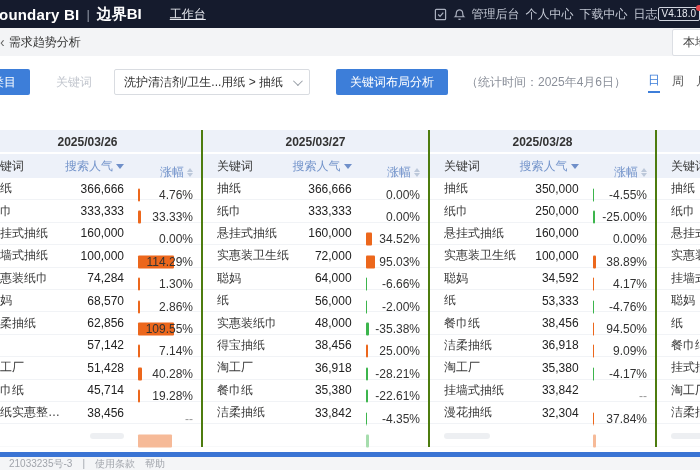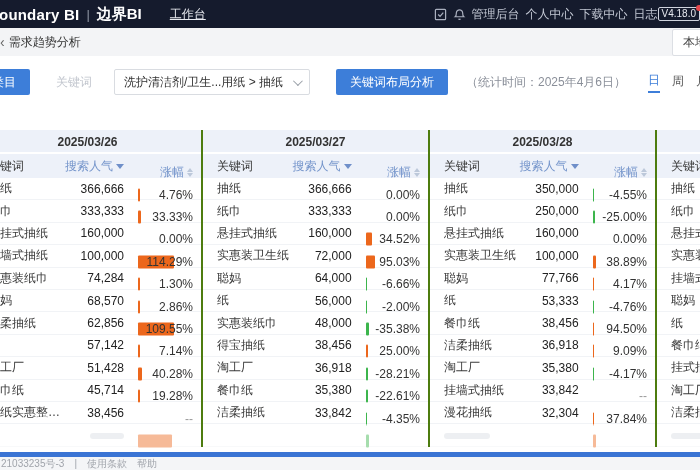--- a/index.html
+++ b/index.html
@@ -59,21 +59,21 @@
   .sort-up { border-bottom:4px solid #bcc8da; }
   .sort-dn { border-top:4px solid #bcc8da; }
   .bar { position:absolute; left:2px; top:50%; transform:translateY(-50%); height:13px; border-radius:1px; z-index:0; }
   .pct-txt { position:relative; z-index:1; }
   .dash { color:#999; }
   .ghost-row { opacity:.45; }
   .ghost-pill { height:6px; border-radius:3px; background:#d9dde3; display:inline-block; }
 
   
   .blue-bar { position:absolute; left:0; top:452px; width:700px; height:5px; background:#3a74d4; }
-  .footer { position:absolute; left:0; top:457px; width:700px; height:13px; background:#f4f5f7; display:flex; align-items:center; font-size:10px; color:#a0a4ab; padding-left:1px; gap:10px; }
+  .footer { position:absolute; left:0; top:457px; width:700px; height:13px; background:#f4f5f7; display:flex; align-items:center; font-size:10px; color:#a0a4ab; padding-left:9px; gap:10px; }
   .footer span { white-space:nowrap; }
   .f-link { cursor:pointer; }
 </style>
 </head>
 <body>
 
 <div class="nav">
   <div class="logo">
     <span class="logo-en">Boundary BI</span>
     <span class="logo-sep">|</span>
@@ -369,21 +369,21 @@
         <div class="brow">
           <div class="c-kw">实惠装卫生纸</div>
           <div class="c-val">100,000</div>
           <div class="c-pct">
             <div class="bar" style="background: rgb(236, 103, 28); width: 3.889px;"></div>
             <div class="pct-txt">38.89%</div>
           </div>
         </div>
         <div class="brow">
           <div class="c-kw">聪妈</div>
-          <div class="c-val">77,766</div>
+          <div class="c-val">34,592</div>
           <div class="c-pct">
             <div class="bar" style="background: rgb(236, 103, 28); width: 1.5px;"></div>
             <div class="pct-txt">4.17%</div>
           </div>
         </div>
         <div class="brow">
           <div class="c-kw">纸</div>
           <div class="c-val">53,333</div>
           <div class="c-pct">
             <div class="bar" style="background: rgb(60, 181, 76); width: 1.5px;"></div>

